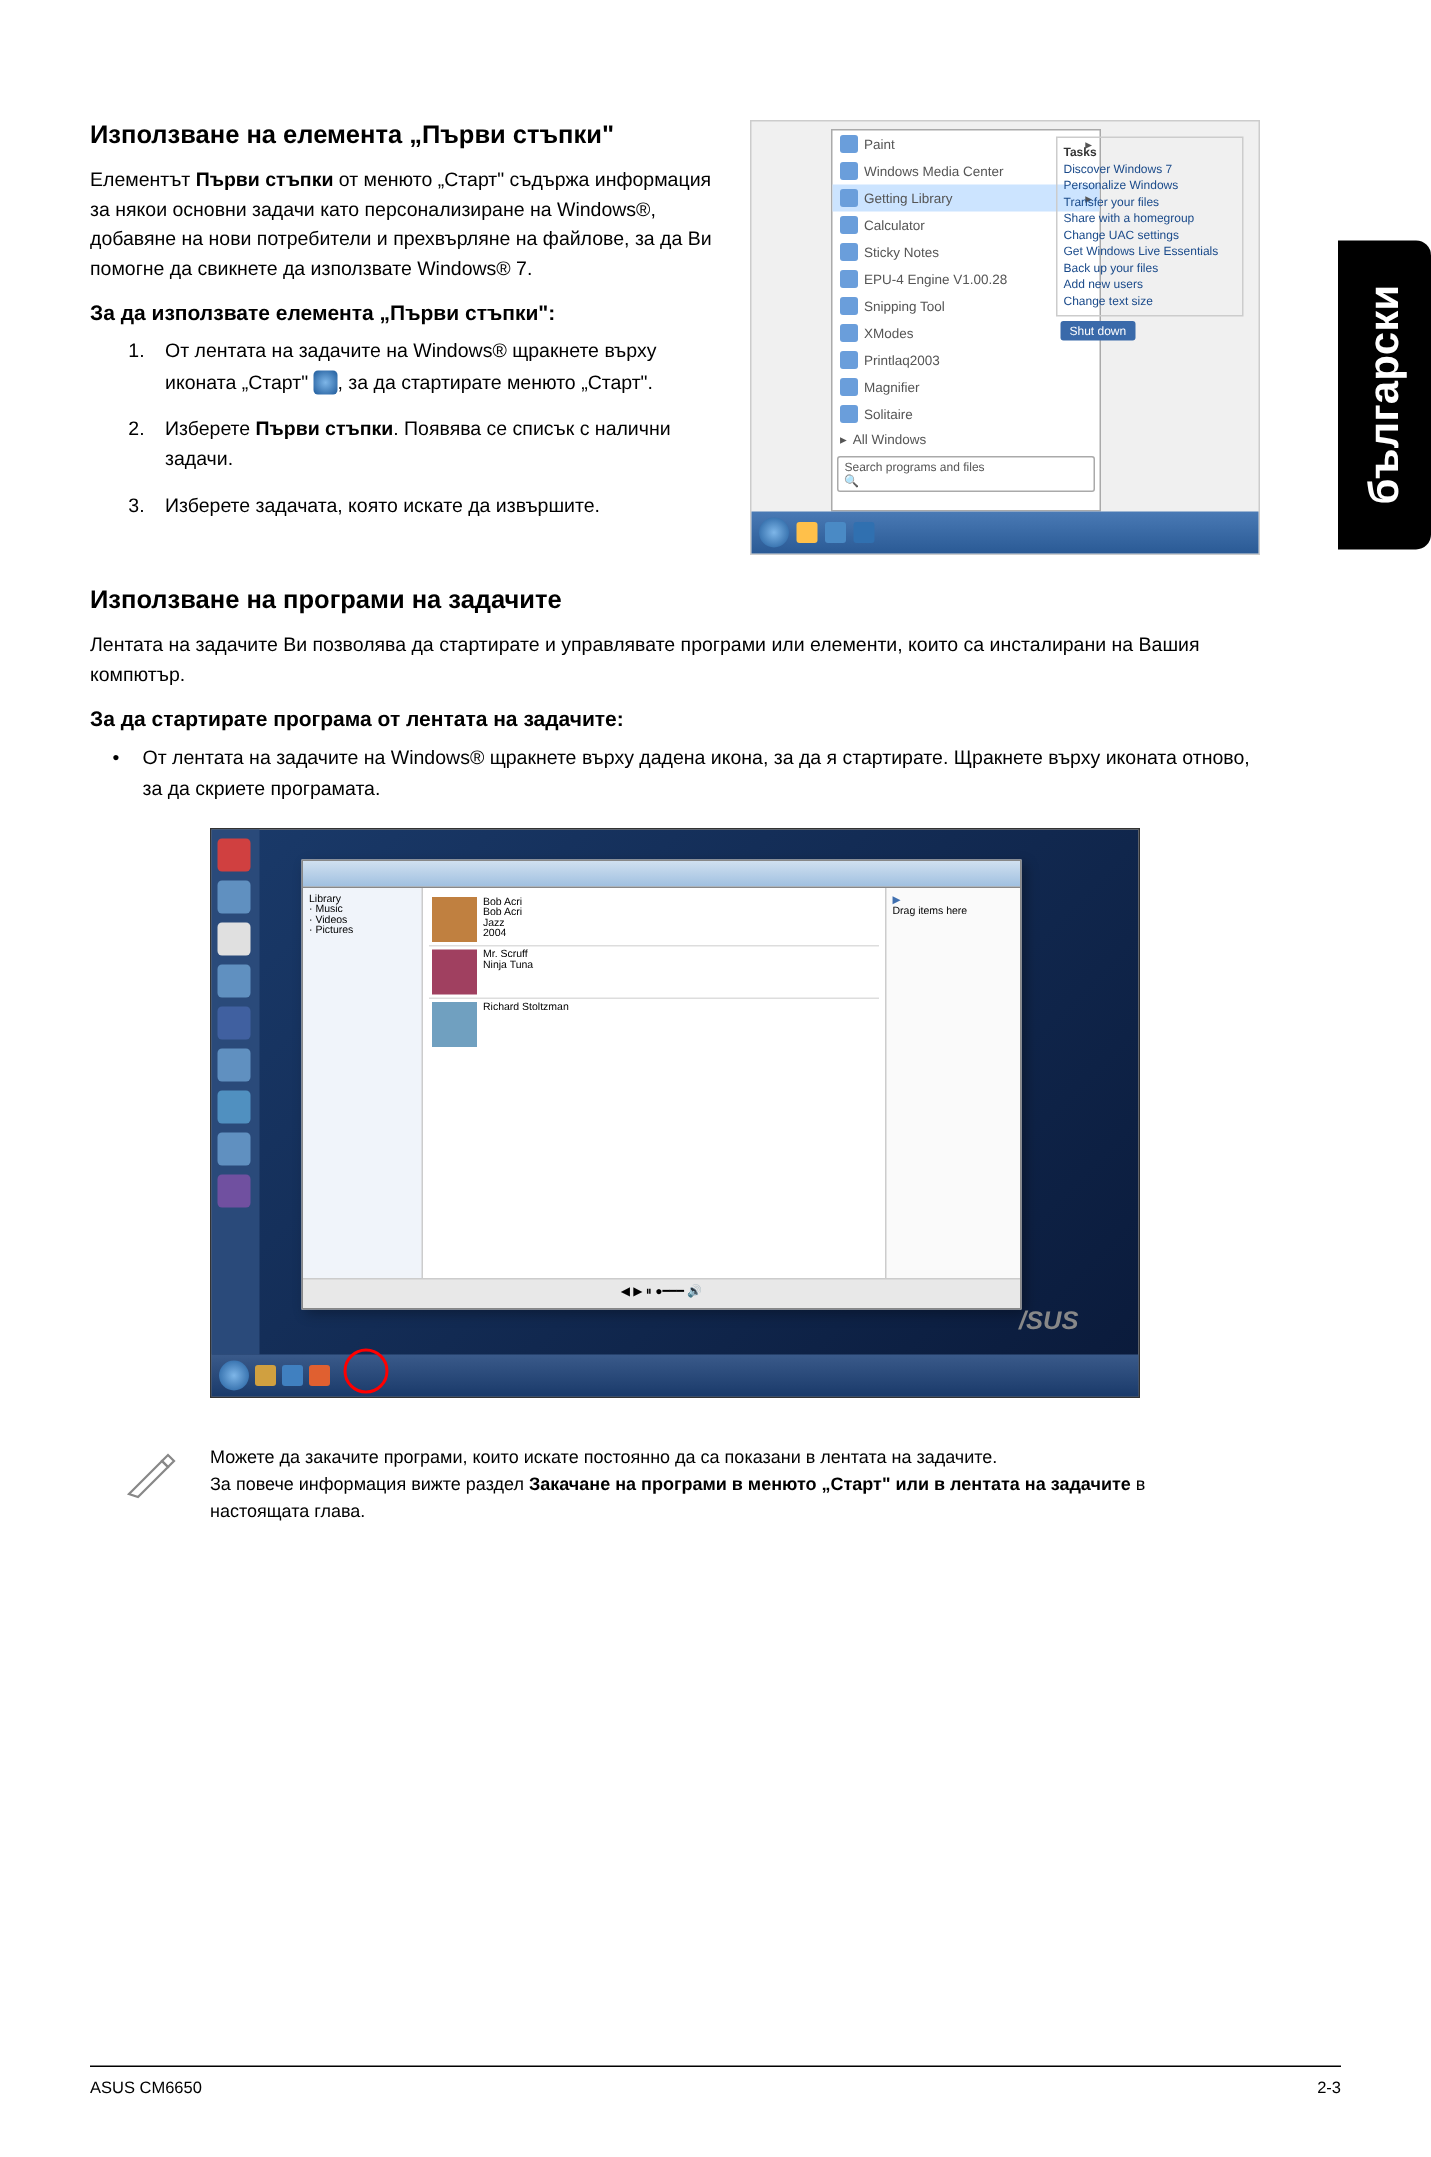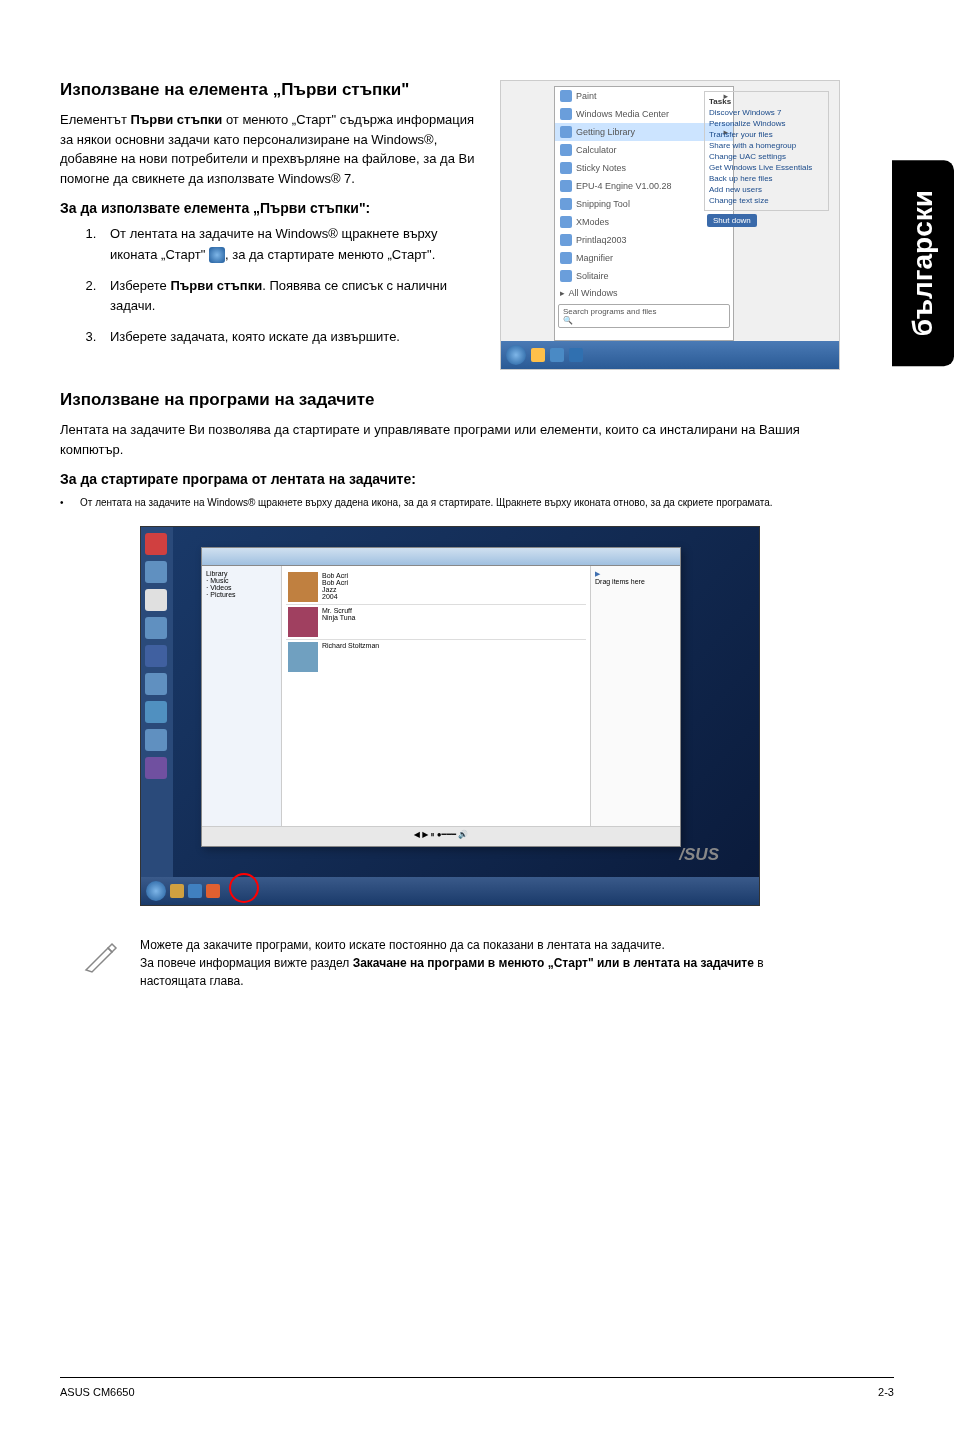--- a/index.html
+++ b/index.html
@@ -71,21 +71,21 @@
       padding: 0 5px;
       gap: 5px;
     }
     .orb { width: 20px; height: 20px; border-radius: 50%; background: radial-gradient(#7eb6e8, #1e5a9a); }
     .task-icon { width: 14px; height: 14px; background: #ffc04a; border-radius: 2px; }
     .search-box { background: #fff; border: 1px solid #aaa; padding: 2px 4px; font-size: 8px; border-radius: 2px; margin: 3px; display: flex; justify-content: space-between; flex-direction: column; }
     .tasks-panel { border: 1px solid #ccc; padding: 4px; font-size: 8px; color: #1a4a8a; }
     .tasks-panel div { padding: 1px 0; }
     ol { margin-left: 40px; font-size: 13px; line-height: 1.6; }
     ol li { margin-bottom: 10px; padding-left: 10px; }
-    ul.bullet { margin-left: 20px; font-size: 10px; line-height: 1.6; list-style: none; }
+    ul.bullet { margin-left: 35px; font-size: 13px; line-height: 1.6; list-style: none; }
     ul.bullet li { margin-bottom: 10px; position: relative; }
     ul.bullet li::before { content: "•"; position: absolute; left: -20px; }
     .start-icon-inline { display: inline-block; width: 16px; height: 16px; background: radial-gradient(#7eb6e8, #1e5a9a); border-radius: 3px; vertical-align: middle; }
     .desktop-img {
       width: 620px;
       height: 380px;
       margin: 15px auto;
       background: linear-gradient(135deg, #1a3a6a, #0a1a3a);
       position: relative;
       border: 1px solid #333;
@@ -244,21 +244,21 @@
         </div>
         <div class="start-right">
           <div class="tasks-panel">
             <div style="color:#333;font-weight:bold">Tasks</div>
             <div>Discover Windows 7</div>
             <div>Personalize Windows</div>
             <div>Transfer your files</div>
             <div>Share with a homegroup</div>
             <div>Change UAC settings</div>
             <div>Get Windows Live Essentials</div>
-            <div>Back up here files</div>
+            <div>Back up your files</div>
             <div>Add new users</div>
             <div>Change text size</div>
           </div>
           <div class="shutdown-btn">Shut down</div>
         </div>
         <div class="start-bottom">
           <div class="orb"></div>
           <div class="task-icon"></div>
           <div class="task-icon" style="background:#4a8ac5"></div>
           <div class="task-icon" style="background:#3070b0"></div>

